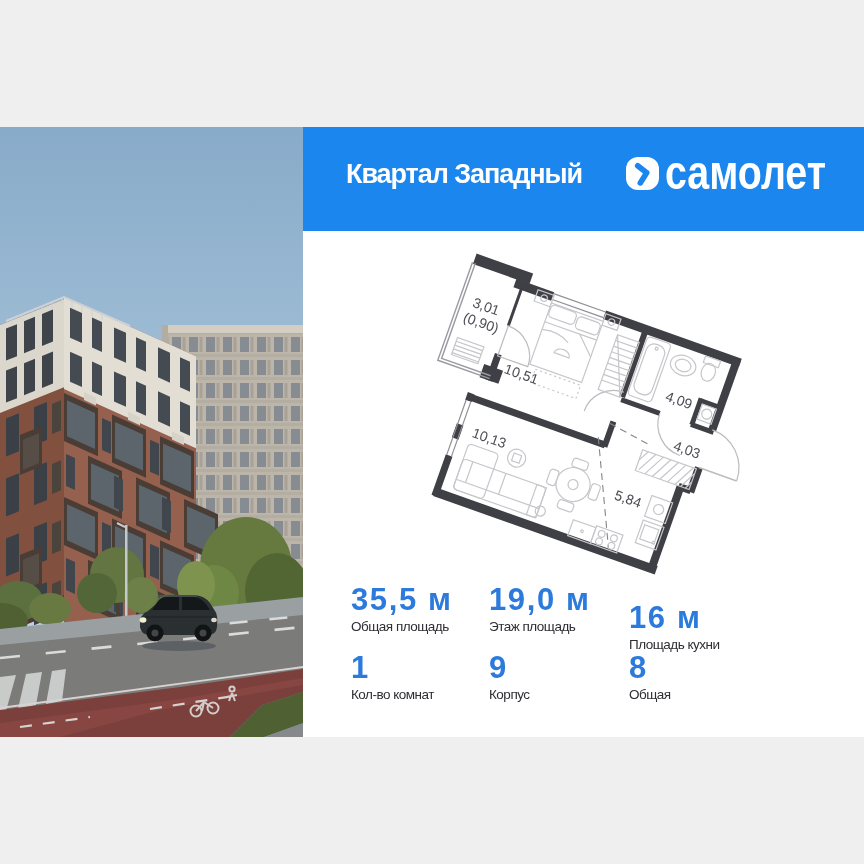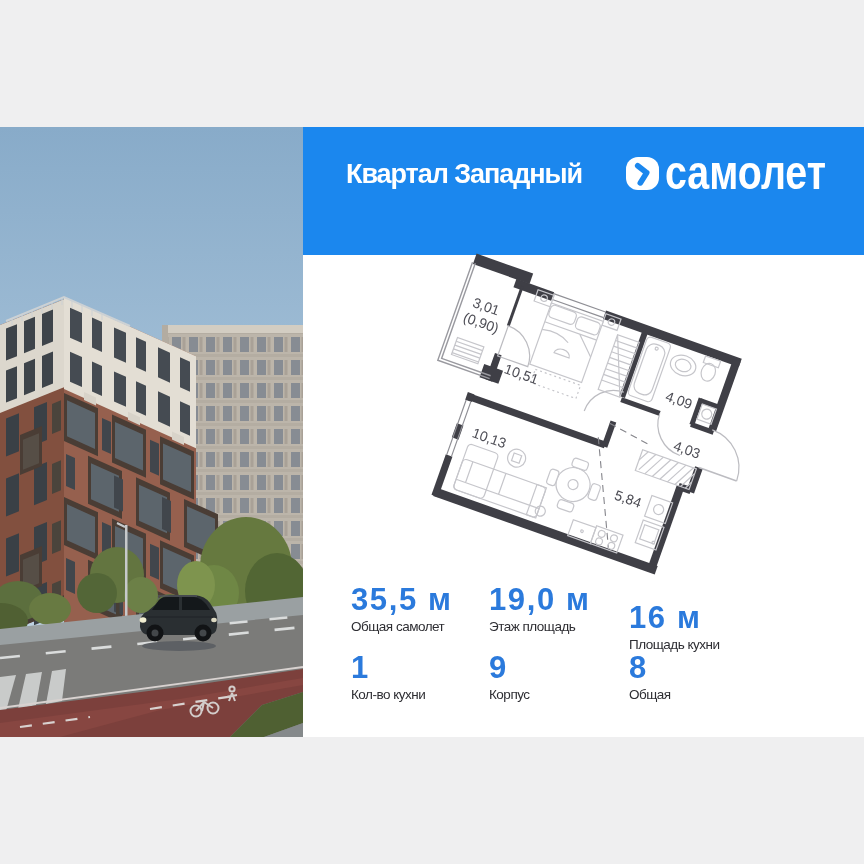--- a/index.html
+++ b/index.html
@@ -1,19 +1,19 @@
 <!DOCTYPE html>
 <html><head>
 <meta charset="utf-8">
 <style>
   html,body{margin:0;padding:0;}
   body{width:864px;height:864px;background:#efeff0;font-family:"Liberation Sans",sans-serif;position:relative;overflow:hidden;}
   .photo{position:absolute;left:0;top:127px;width:303px;height:610px;}
   .card{position:absolute;left:303px;top:127px;width:561px;height:610px;background:#ffffff;}
-  .hdr{position:absolute;left:0;top:0;width:561px;height:128px;background:#1b87ee;}
+  .hdr{position:absolute;left:0;top:0;width:561px;height:104px;background:#1b87ee;}
   .stat{position:absolute;}
   .stat .num{color:#2b7adc;font-weight:700;font-size:31px;line-height:29px;letter-spacing:1.6px;}
   .stat .lbl{color:#2e2e33;font-size:13.5px;letter-spacing:-0.5px;margin-top:5px;}
 </style>
 </head>
 <body>
 
   <svg class="photo" viewBox="0 0 303 610" preserveAspectRatio="none">
     <defs>
       <linearGradient id="sky" x1="0" y1="0" x2="0" y2="1">
@@ -328,33 +328,33 @@
         <text x="172" y="56">4,09</text>
         <text x="196" y="100">4,03</text>
         <text x="157" y="166">5,84</text>
         <text x="2" y="155">10,13</text>
       </g>
     </g>
   </svg>
 
   <div class="stat" style="left:351px;top:585px">
     <div class="num">35,5 м</div>
-    <div class="lbl">Общая самолет</div>
+    <div class="lbl">Общая площадь</div>
   </div>
   <div class="stat" style="left:489px;top:585px">
     <div class="num">19,0 м</div>
     <div class="lbl">Этаж площадь</div>
   </div>
   <div class="stat" style="left:629px;top:603px">
     <div class="num">16 м</div>
     <div class="lbl">Площадь кухни</div>
   </div>
   <div class="stat" style="left:351px;top:653px">
     <div class="num">1</div>
-    <div class="lbl">Кол-во кухни</div>
+    <div class="lbl">Кол-во комнат</div>
   </div>
   <div class="stat" style="left:489px;top:653px">
     <div class="num">9</div>
     <div class="lbl">Корпус</div>
   </div>
   <div class="stat" style="left:629px;top:653px">
     <div class="num">8</div>
     <div class="lbl">Общая</div>
   </div>
 

